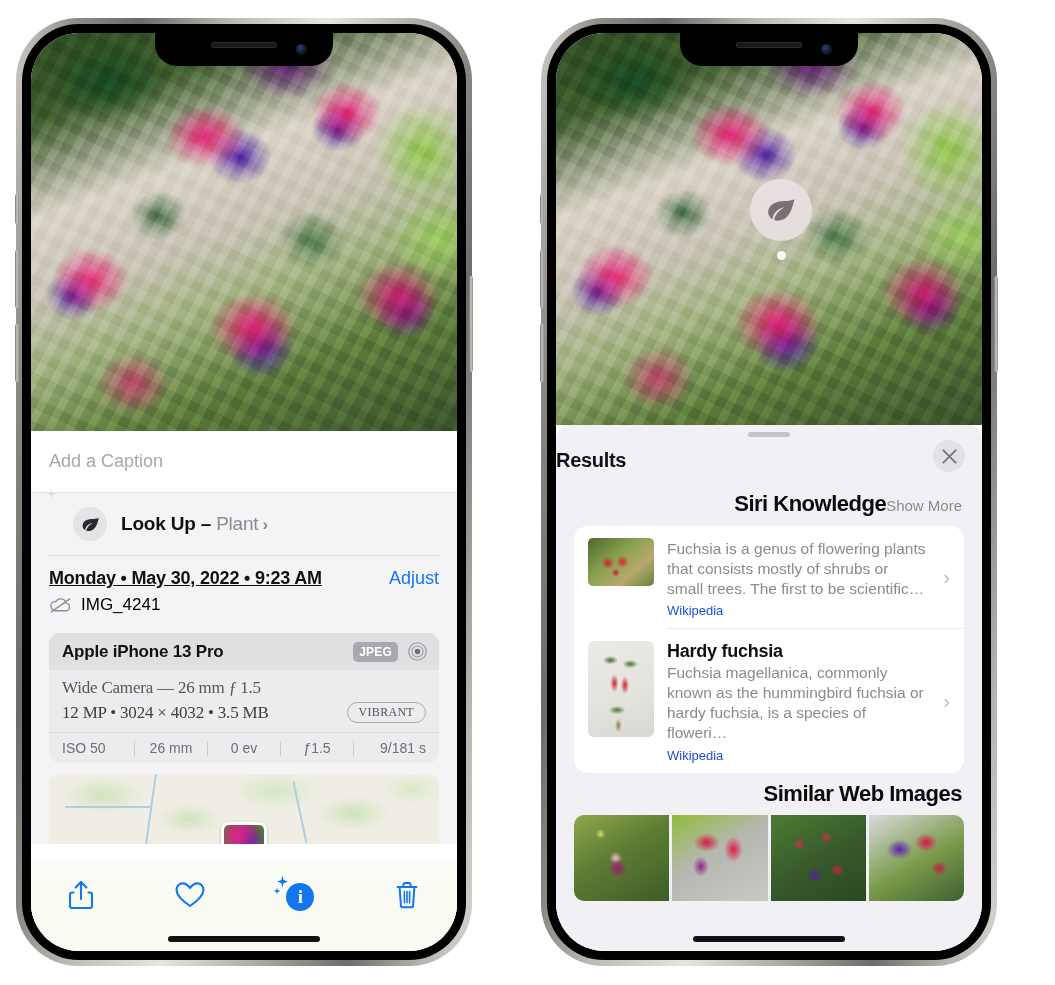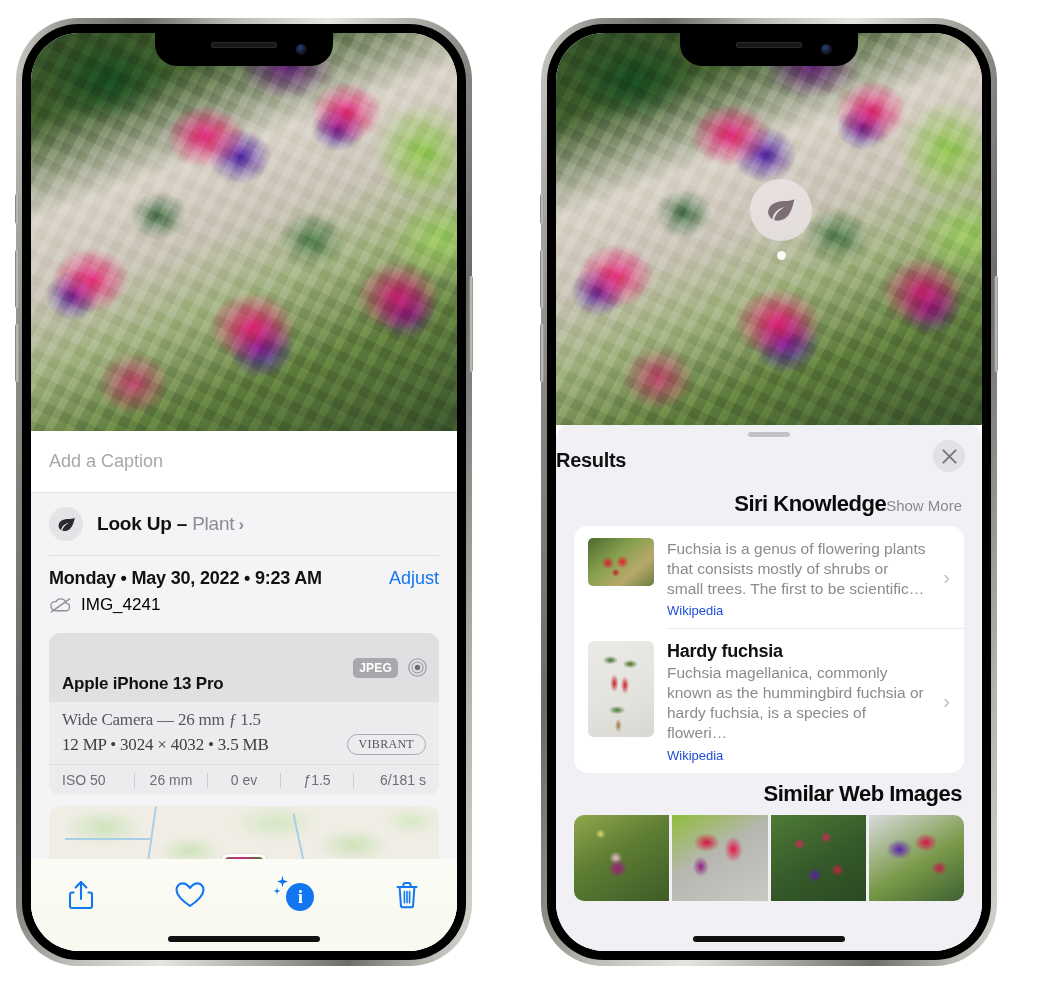--- a/index.html
+++ b/index.html
@@ -122,52 +122,53 @@
     height: 62px; display:flex; align-items:center;
     padding: 0 18px; background:#fff;
     color:#a7a7ad; font-size:18px;
     border-bottom: 1px solid #e3e3e6;
   }
   .lookup-block { background:#f4f4f6; }
   .lookup-row {
     display:flex; align-items:center; gap:14px;
     padding: 14px 18px 14px 18px;
     position: relative;
+    margin-left: 24px;
   }
   .lookup-icon {
     position:relative; width: 34px; height: 34px; border-radius:50%;
     background:#e4e4e7; display:flex; align-items:center; justify-content:center;
     flex: 0 0 auto;
   }
   .lookup-icon svg { width: 21px; height: 21px; }
   .spark { position:absolute; }
   .spark.a { left:-9px; top:-5px;  width:11px; height:11px; }
   .lookup-text { font-size:19px; font-weight:700; color:#111; letter-spacing:-.2px; }
   .lookup-text .sub { font-weight:400; color:#8c8c91; }
   .chev-s { margin-left:4px; color:#8c8c91; font-size:17px; }
   .lookup-sep { height:1px; background:#dedee1; margin:0 18px; }
 
   .meta-block { background:#f4f4f6; padding: 12px 18px 8px 18px; }
   .meta-line1 { display:flex; align-items:baseline; justify-content:space-between; }
-  .meta-date { font-size:18px; font-weight:700; color:#111; letter-spacing:-.2px; }
+  .meta-date { font-size:18px; font-weight:700; color:#111; letter-spacing:-.2px;text-decoration:underline; }
   .adjust { font-size:18px; color:#1276f0; }
   .meta-line2 { display:flex; align-items:center; gap:9px; margin-top:6px; }
   .meta-line2 svg { width:23px; height:18px; }
   .filename { font-size:17px; color:#000000; }
 
   .cam-card {
     margin: 10px 18px 0 18px;
     border-radius: 11px; overflow:hidden;
     background:#ececee;
   }
   .cam-head {
     display:flex; align-items:center; justify-content:space-between;
     background:#e0e0e3; padding: 8px 11px 8px 13px;
   }
-  .cam-title { font-size:17px; font-weight:700; color:#111; letter-spacing:-.2px;margin-top:33px; }
+  .cam-title { font-size:17px; font-weight:700; color:#111; letter-spacing:-.2px; }
   .cam-head-right { display:flex; align-items:center; gap:9px; }
   .jpeg-badge {
     background:#a8a8ad; color:#fff; font-size:12px; font-weight:700;
     padding: 3px 6px; border-radius:5px; letter-spacing:.2px;
   }
   .aperture { width:21px; height:21px; }
   .cam-body { padding: 8px 13px 9px 13px; font-family: Liberation Serif, serif; }
   .cam-row1 { font-size:17px; color:#55555a; letter-spacing:-.2px; }
   .cam-row2 { display:flex; align-items:center; justify-content:space-between; margin-top:4px; }
   .cam-row2 .txt { font-size:17px; color:#404040; letter-spacing:-.2px; }
@@ -390,21 +391,21 @@
               </div>
               <div class="exif">
                 <span class="cell">ISO 50</span>
                 <span class="bar"></span>
                 <span class="cell">26 mm</span>
                 <span class="bar"></span>
                 <span class="cell">0 ev</span>
                 <span class="bar"></span>
                 <span class="cell">ƒ1.5</span>
                 <span class="bar"></span>
-                <span class="cell">6/181 s</span>
+                <span class="cell">9/181 s</span>
               </div>
             </div>
 
             <div class="map">
               <div class="river r1"></div>
               <div class="river r2"></div>
               <div class="river r3"></div>
               <div class="map-pin"></div>
             </div>
           </div>

